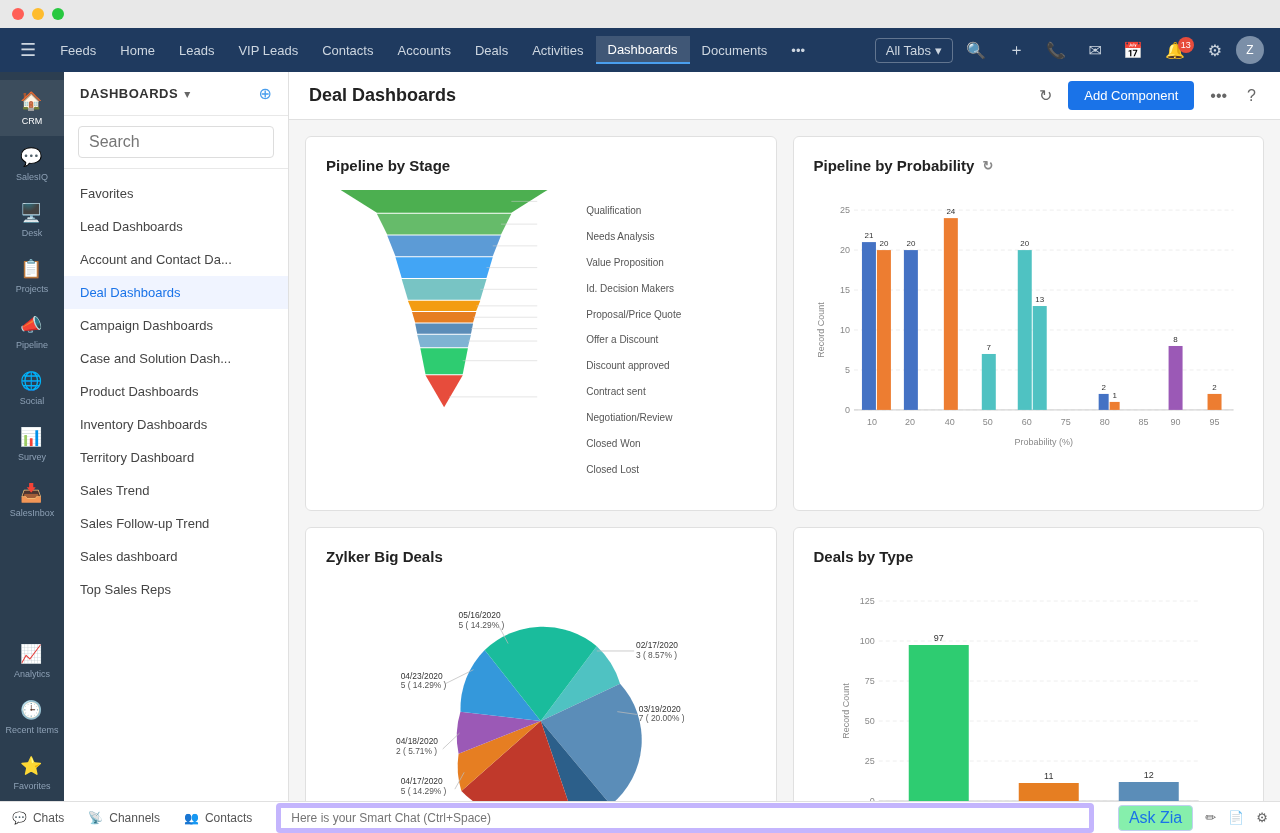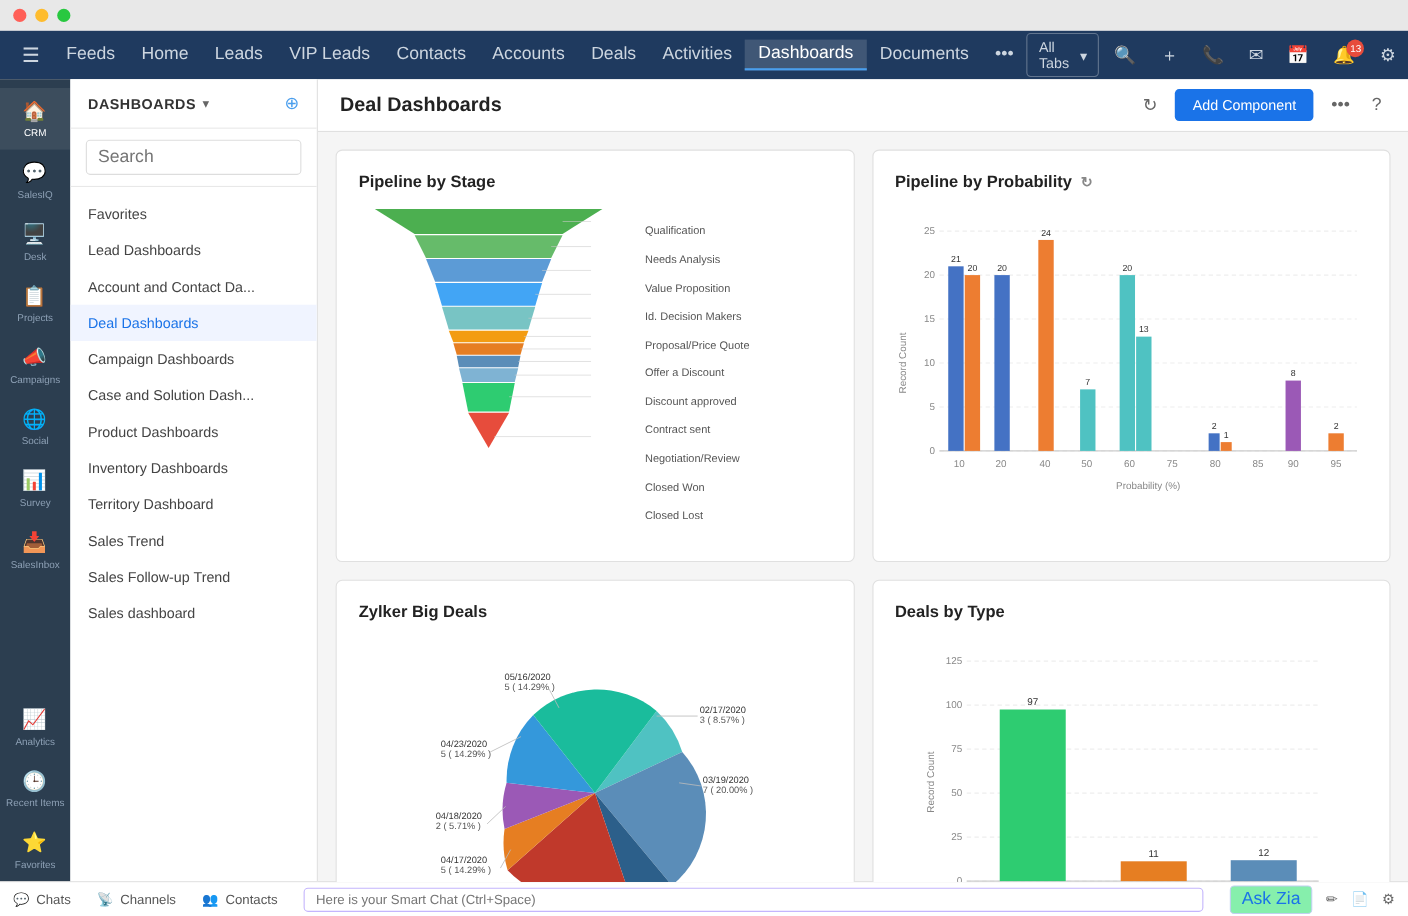--- a/index.html
+++ b/index.html
@@ -39,21 +39,21 @@
       cursor: pointer;
     }
     .topnav-items {
       display: flex;
       align-items: center;
       flex: 1;
       gap: 0;
     }
     .topnav-item {
       color: #cdd6e0;
-      font-size: 16px;
+      font-size: 13px;
       padding: 12px 12px;
       height: 28px;
       display: flex;
       align-items: center;
       cursor: pointer;
       white-space: nowrap;
     }
     .topnav-item.active {
       color: #fff;
       background: rgba(255,255,255,0.15);
@@ -316,21 +316,21 @@
     .bottom-item {
       display: flex;
       align-items: center;
       gap: 6px;
       font-size: 12px;
       color: #555;
       cursor: pointer;
     }
     .smartchat-input {
       flex: 1;
-      border: 1px solid #c4b5fd;
+      border: 5px solid #c4b5fd;
       border-radius: 4px;
       padding: 3px 10px;
       font-size: 12px;
       color: #888;
       outline: none;
     }
     .bottom-right {
       display: flex;
       align-items: center;
       gap: 12px;
@@ -402,21 +402,21 @@
     <div class="icon-sidebar-item">
       <span class="icon">🖥️</span>
       <span class="label">Desk</span>
     </div>
     <div class="icon-sidebar-item">
       <span class="icon">📋</span>
       <span class="label">Projects</span>
     </div>
     <div class="icon-sidebar-item">
       <span class="icon">📣</span>
-      <span class="label">Campaigns</span>
+      <span class="label">Pipeline</span>
     </div>
     <div class="icon-sidebar-item">
       <span class="icon">🌐</span>
       <span class="label">Social</span>
     </div>
     <div class="icon-sidebar-item">
       <span class="icon">📊</span>
       <span class="label">Survey</span>
     </div>
     <div class="icon-sidebar-item">
@@ -453,20 +453,21 @@
       <div class="dash-sidebar-item">Account and Contact Da...</div>
       <div class="dash-sidebar-item active">Deal Dashboards</div>
       <div class="dash-sidebar-item">Campaign Dashboards</div>
       <div class="dash-sidebar-item">Case and Solution Dash...</div>
       <div class="dash-sidebar-item">Product Dashboards</div>
       <div class="dash-sidebar-item">Inventory Dashboards</div>
       <div class="dash-sidebar-item">Territory Dashboard</div>
       <div class="dash-sidebar-item">Sales Trend</div>
       <div class="dash-sidebar-item">Sales Follow-up Trend</div>
       <div class="dash-sidebar-item">Sales dashboard</div>
+      <div class="dash-sidebar-item">Top Sales Reps</div>
     </div>
   </div>
 
   <div class="main-content">
     <div class="content-header">
       <span class="content-title">Deal Dashboards</span>
       <span class="header-icon-btn">↻</span>
       <button class="header-btn">Add Component</button>
       <span class="header-icon-btn">•••</span>
       <span class="header-icon-btn">?</span>

